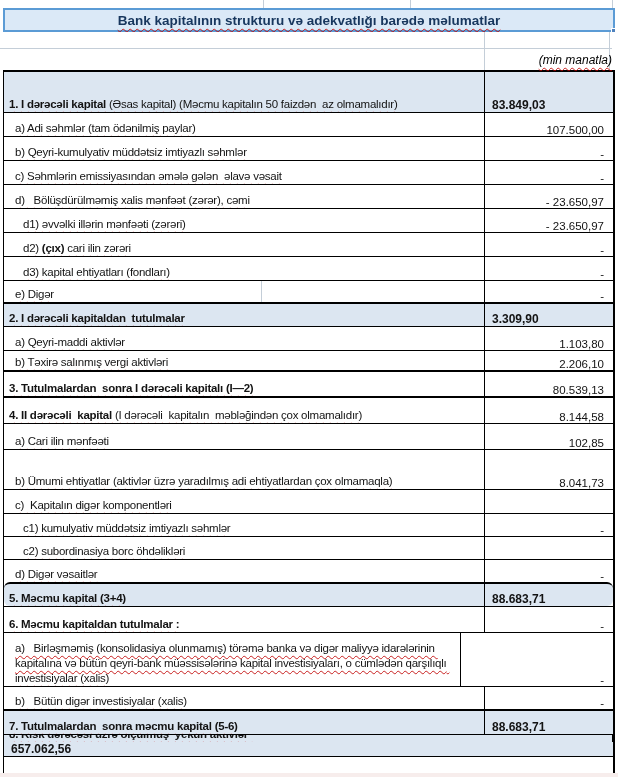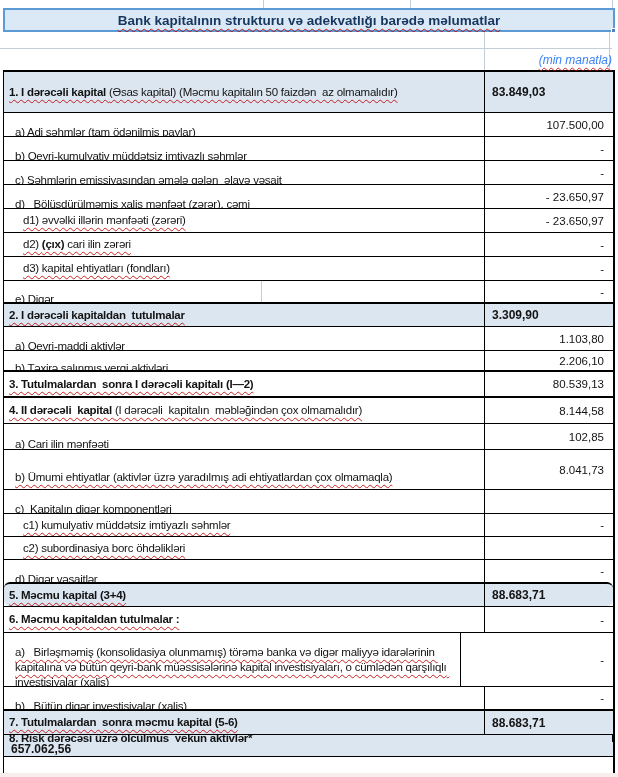--- a/index.html
+++ b/index.html
@@ -38,37 +38,37 @@
   .sel-handle {
     position:absolute; right:-3px; bottom:-3px;
     width:5px; height:5px; background:#4f81bd; border:1px solid #fff;
   }
 
   
   .gap { position:relative; height:38px; background:#fff; }
   .gap .unit-note {
     position:absolute; right:6px; top:17px; height:21px;
     display:flex; align-items:center;
-    font-style:italic; font-size:12px; color:#3b82f6;
+    font-style:italic; font-size:12px; color:#000000;
   }
 
   
   .tbl {
     margin-left:3px; width:612px;
     border-top:2px solid #000;
     border-left:1px solid #000;
     border-right:2px solid #000;
     border-bottom:1px solid #000;
     background:#fff;
   }
   .row { display:flex; border-top:1px solid #000; font-size:11.5px; }
   .row:first-child { border-top:none; }
   .row.thick { border-top-width:2px; }
   .fill-blue { background:#dce6f1; }
-  .cell { display:flex; align-items:center; }
+  .cell { display:flex; align-items:flex-end; }
   .cell.label {
     flex:1; border-right:1px solid #000; position:relative;
     padding-right:3px; overflow:hidden;
   }
   .lt { white-space:pre-wrap; line-height:1.3; letter-spacing:-0.25px; }
   .ind0 { padding-left:5px; }
   .ind1 { padding-left:11px;margin-top:16px; }
   .ind2 { padding-left:19px; }
   .cell.value { width:128px; }
   .cell.value.right { justify-content:flex-end; padding-right:9px; }

